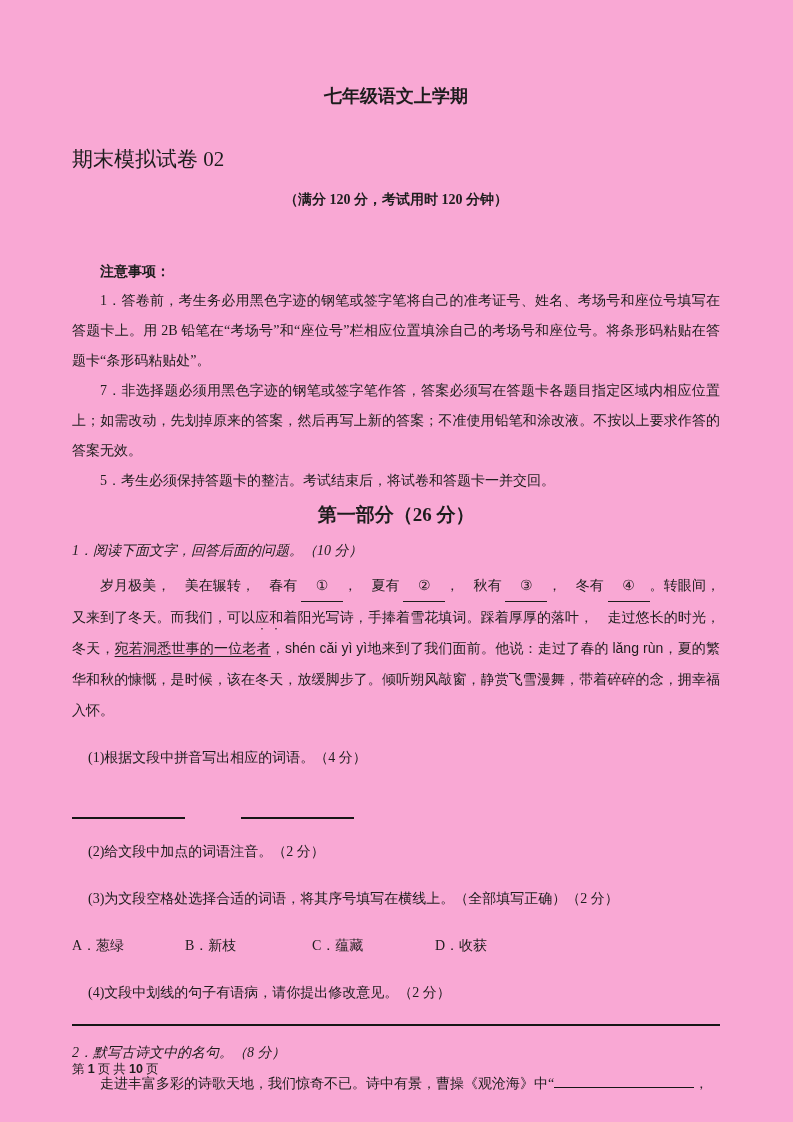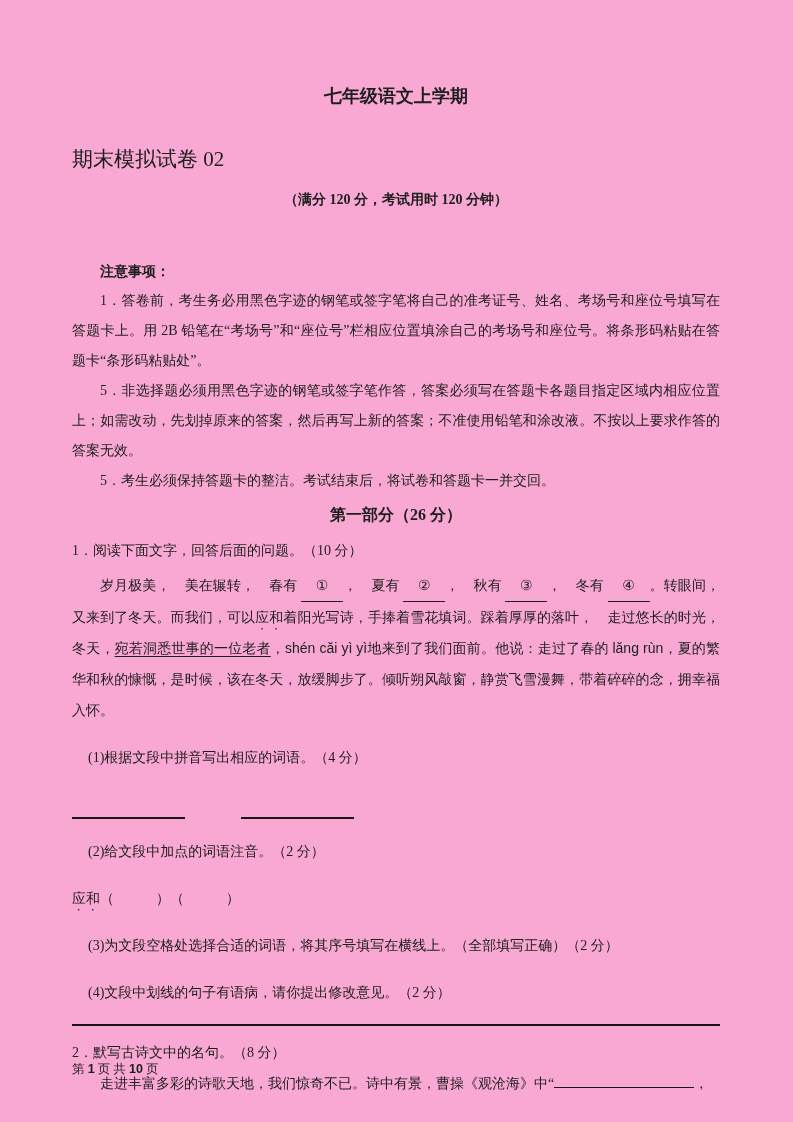--- a/index.html
+++ b/index.html
@@ -48,27 +48,27 @@
   }
   .notice-item {
     line-height: 30px;
     text-indent: 2em;
     text-align: justify;
     margin: 0;
   }
 
   .part-heading {
     text-align: center;
-    font-size: 16px;
+    font-size: 19px;
     font-weight: 700;
     line-height: 22px;
     margin: 8px 0 10px 0;
   }
 
-  .q-stem { line-height: 30px; margin: 0; }
+  .q-stem { line-height: 30px; margin: 0; font-style: italic; }
 
   .passage {
     line-height: 31px;
     text-indent: 2em;
     text-align: justify;
     margin: 4px 0 8px 0;
   }
   .cblank {
     display: inline-block;
     min-width: 42px;
@@ -134,42 +134,47 @@
 
 <div class="page">
   <div class="content">
 
     <h2 class="course-title">七年级语文上学期</h2>
     <h1 class="exam-title">期末模拟试卷 02</h1>
     <p class="exam-meta">（满分 120 分，考试用时 120 分钟）</p>
 
     <p class="notice-heading">注意事项：</p>
     <p class="notice-item">1．答卷前，考生务必用黑色字迹的钢笔或签字笔将自己的准考证号、姓名、考场号和座位号填写在答题卡上。用 2B 铅笔在“考场号”和“座位号”栏相应位置填涂自己的考场号和座位号。将条形码粘贴在答题卡“条形码粘贴处”。</p>
-    <p class="notice-item">5．非选择题必须用黑色字迹的钢笔或签字笔作答，答案必须写在答题卡各题目指定区域内相应位置上；如需改动，先划掉原来的答案，然后再写上新的答案；不准使用铅笔和涂改液。不按以上要求作答的答案无效。</p>
+    <p class="notice-item">7．非选择题必须用黑色字迹的钢笔或签字笔作答，答案必须写在答题卡各题目指定区域内相应位置上；如需改动，先划掉原来的答案，然后再写上新的答案；不准使用铅笔和涂改液。不按以上要求作答的答案无效。</p>
     <p class="notice-item">5．考生必须保持答题卡的整洁。考试结束后，将试卷和答题卡一并交回。</p>
 
     <h3 class="part-heading">第一部分（26 分）</h3>
 
     <p class="q-stem">1．阅读下面文字，回答后面的问题。（10 分）</p>
 
     <p class="passage"><span>岁月极美，　美在辗转，　春有</span> <span class="cblank">①</span><span>，　夏有</span> <span class="cblank">②</span><span>，　秋有</span> <span class="cblank">③</span><span>，　冬有</span> <span class="cblank">④</span><span>。转眼间，又来到了冬天。而我们，可以</span><span class="dotted">应和</span><span>着阳光写诗，手捧着雪花填词。踩着厚厚的落叶，　走过悠长的时光，冬天，</span><span class="u">宛若洞悉世事的一位老者</span><span>，</span><span class="pinyin">shén cǎi yì yì</span><span>地来到了我们面前。他说：走过了春的 </span><span class="pinyin">lǎng rùn</span><span>，夏的繁华和秋的慷慨，是时候，该在冬天，放缓脚步了。倾听朔风敲窗，静赏飞雪漫舞，带着碎碎的念，拥幸福入怀。</span></p>
 
     <p class="subq">(1)根据文段中拼音写出相应的词语。（4 分）</p>
 
     <div class="blank-row">
       <span class="fill-blank"></span>
       <span class="fill-blank"></span>
     </div>
 
     <p class="subq">(2)给文段中加点的词语注音。（2 分）</p>
 
-    <p class="yinghe-row"><span class="dotted">应和</span><span>（　　　）（　　　）</span></p>
 
     <p class="subq">(3)为文段空格处选择合适的词语，将其序号填写在横线上。（全部填写正确）（2 分）</p>
 
+    <div class="options-row">
+      <span class="option-a">A．葱绿</span>
+      <span class="option-b">B．新枝</span>
+      <span class="option-c">C．蕴藏</span>
+      <span class="option-d">D．收获</span>
+    </div>
 
     <p class="subq">(4)文段中划线的句子有语病，请你提出修改意见。（2 分）</p>
 
     <hr class="answer-rule">
 
     <p class="q-stem">2．默写古诗文中的名句。（8 分）</p>
 
     <p class="q2-line"><span>走进丰富多彩的诗歌天地，我们惊奇不已。诗中有景，曹操《观沧海》中“</span><span class="q2-blank"></span><span>，</span></p>
 
   </div>

